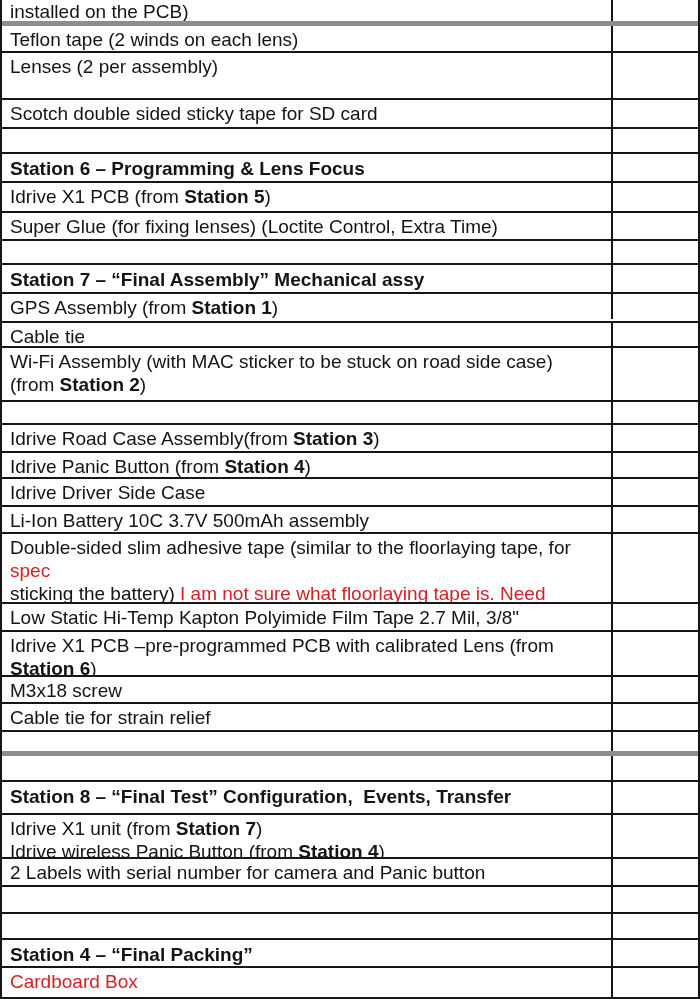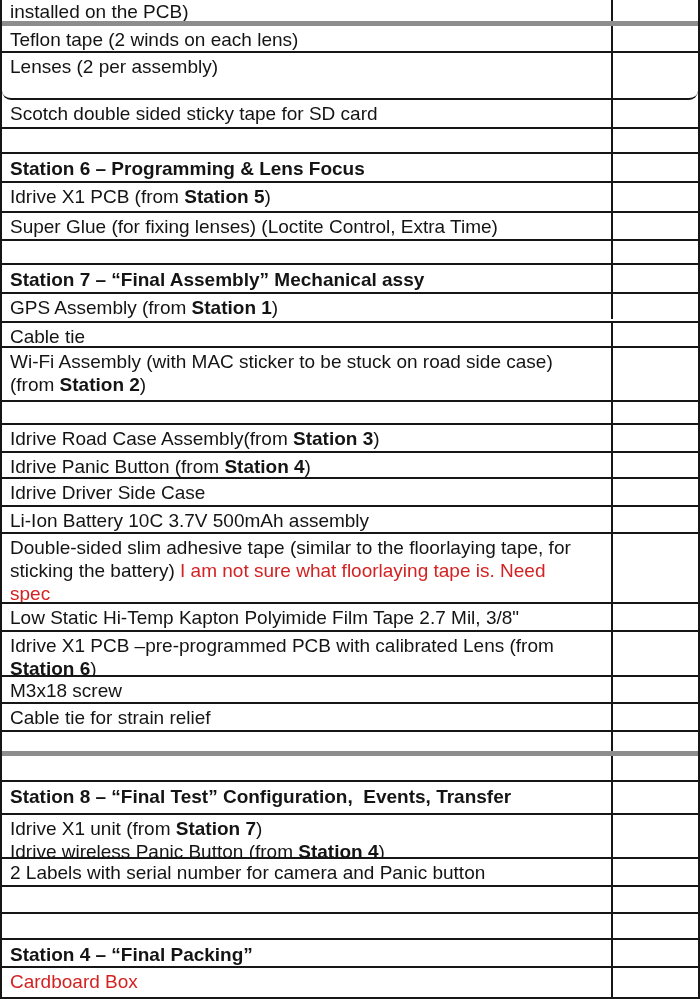--- a/index.html
+++ b/index.html
@@ -55,21 +55,21 @@
         <div class="line"><span>installed on the PCB)</span></div>
       </div>
       <div class="cell-qty"></div>
     </div>
     <div class="row" style="height: 27px;">
       <div class="cell-main">
         <div class="line"><span>Teflon tape (2 winds on each lens)</span></div>
       </div>
       <div class="cell-qty"></div>
     </div>
-    <div class="row" style="height: 47px; border-radius: 9px;">
+    <div class="row" style="height: 47px;">
       <div class="cell-main">
         <div class="line"><span>Lenses (2 per assembly)</span></div>
       </div>
       <div class="cell-qty"></div>
     </div>
     <div class="row" style="height: 29px;">
       <div class="cell-main">
         <div class="line"><span>Scotch double sided sticky tape for SD card</span></div>
       </div>
       <div class="cell-qty"></div>
@@ -149,22 +149,22 @@
     </div>
     <div class="row" style="height: 27px; gap: 20px;">
       <div class="cell-main">
         <div class="line"><span>Li-Ion Battery 10C 3.7V 500mAh assembly</span></div>
       </div>
       <div class="cell-qty"></div>
     </div>
     <div class="row" style="height: 70px; flex-direction: column;">
       <div class="cell-main">
         <div class="line"><span>Double-sided slim adhesive tape (similar to the floorlaying tape, for</span></div>
+        <div class="line"><span class="red">spec</span></div>
         <div class="line"><span>sticking the battery) </span><span class="red">I am not sure what floorlaying tape is. Need</span></div>
-        <div class="line"><span class="red">spec</span></div>
       </div>
       <div class="cell-qty"></div>
     </div>
     <div class="row" style="height: 28px;">
       <div class="cell-main">
         <div class="line"><span>Low Static Hi-Temp Kapton Polyimide Film Tape 2.7 Mil, 3/8"</span></div>
       </div>
       <div class="cell-qty"></div>
     </div>
     <div class="row" style="height: 45px;">

